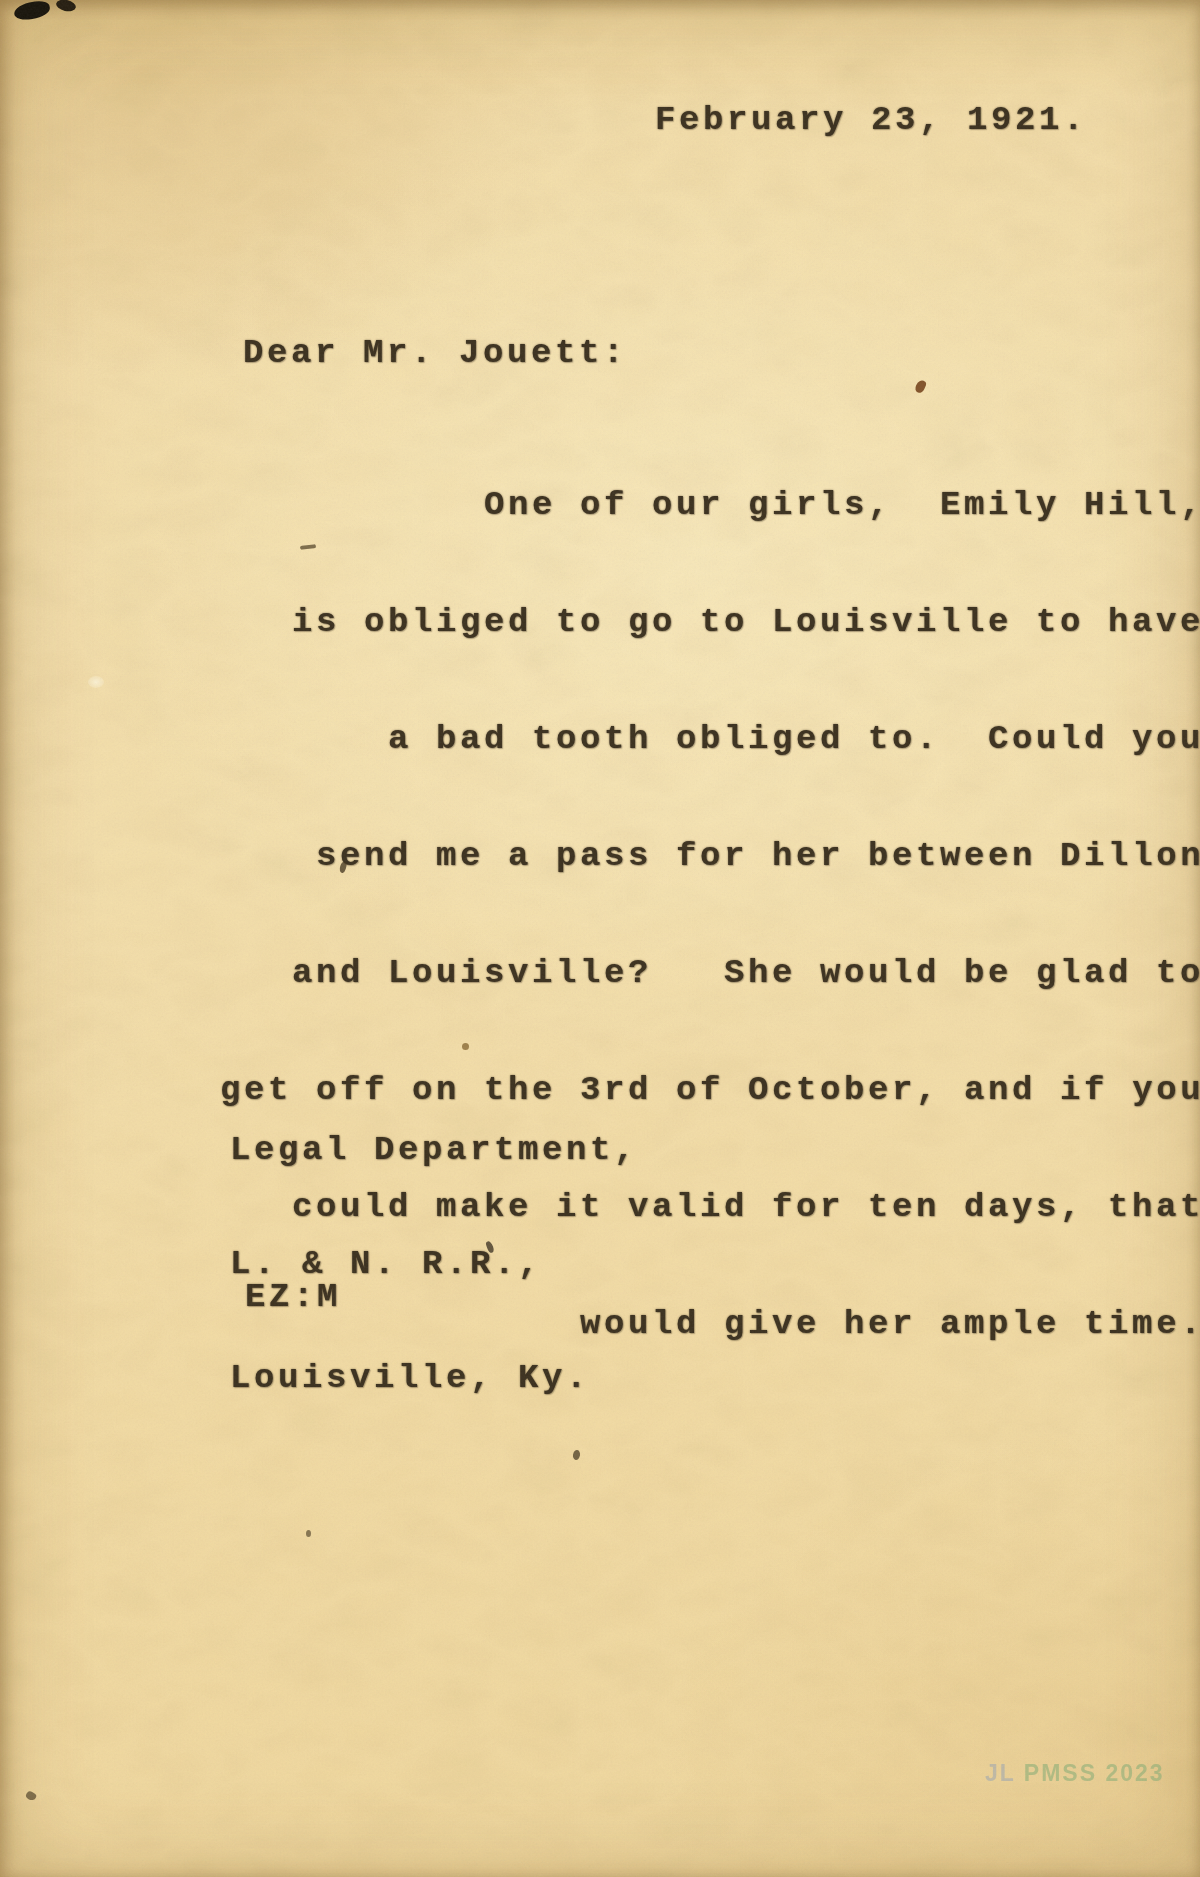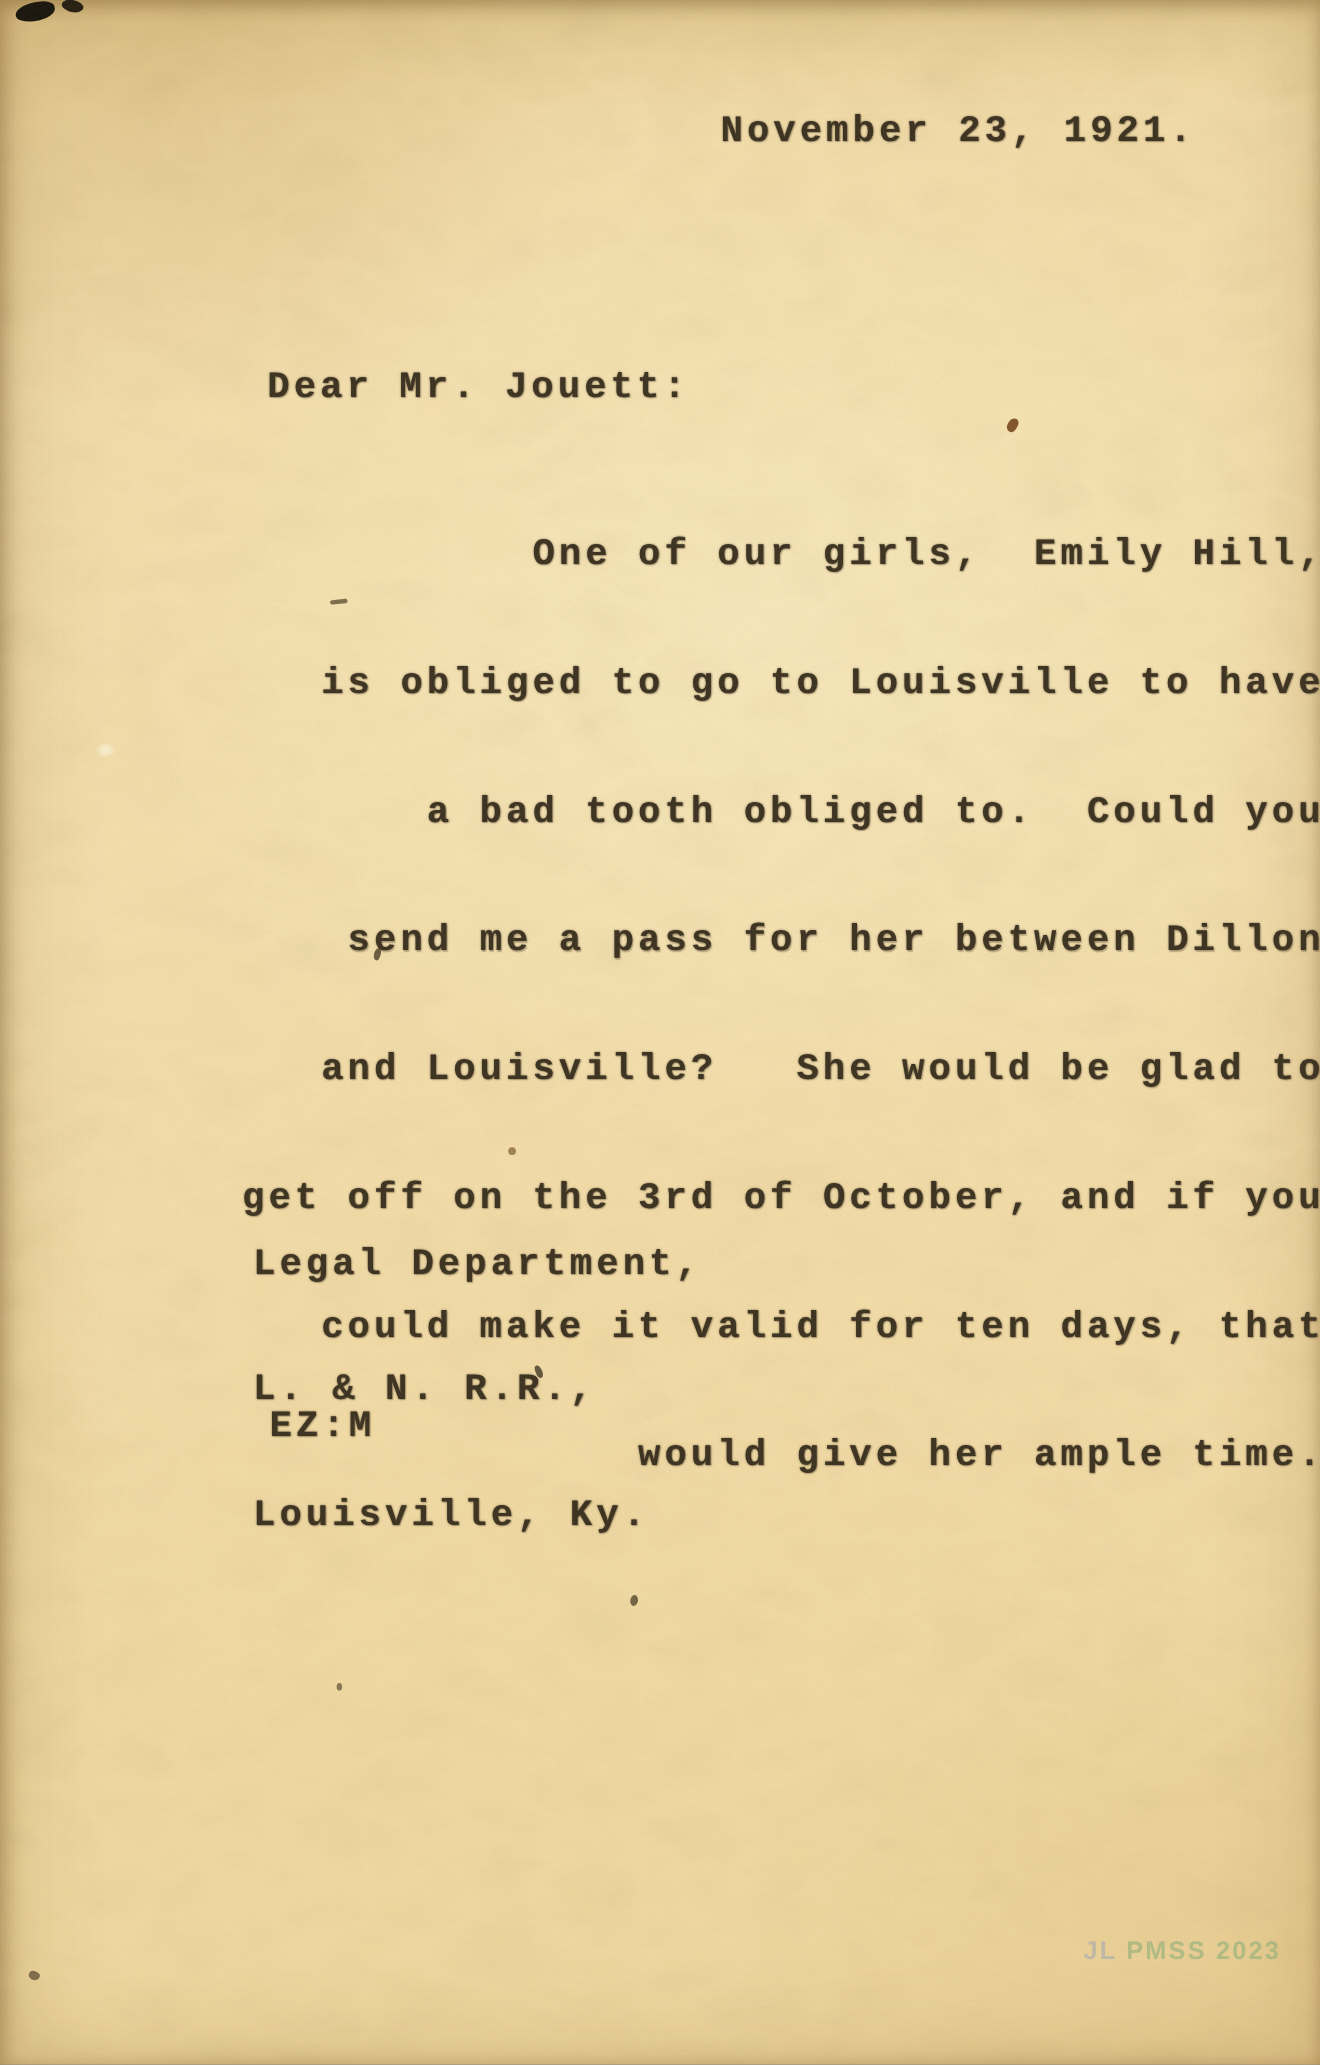--- a/index.html
+++ b/index.html
@@ -42,21 +42,21 @@
     white-space: pre;
   }
   .wm .wm-blue  { color: rgba(110, 140, 195, 0.35); }
   .wm .wm-green { color: rgba(140, 175, 120, 0.60); }
 </style>
 </head>
 <body>
 
 <div id="scan">
 
-  <div class="typed" style="left:655px; top:101px;">November 23, 1921.</div>
+  <div class="typed" style="left:655px; top:101px;">February 23, 1921.</div>
 
   <div class="typed" style="left:243px; top:334px;">Dear Mr. Jouett:</div>
 
   <div class="typed" style="left:220px; top:408px;text-align:right;">
     <div style="padding-left:145px;">One of our girls,  Emily Hill,</div>
     <div>is obliged to go to Louisville to have</div>
     <div>a bad tooth obliged to.  Could you</div>
     <div>send me a pass for her between Dillon</div>
     <div>and Louisville?   She would be glad to</div>
     <div>get off on the 3rd of October, and if you</div>

